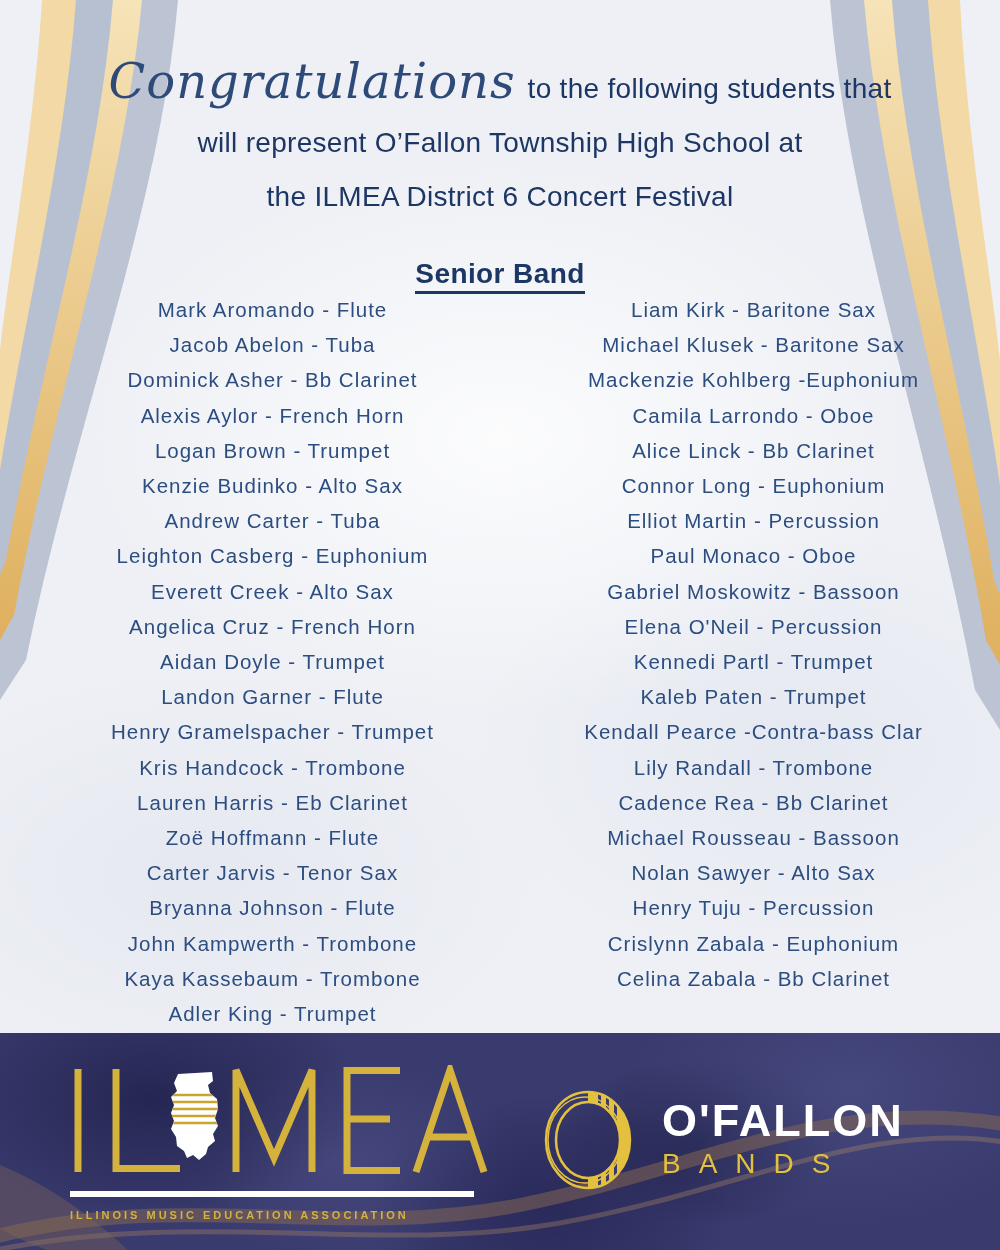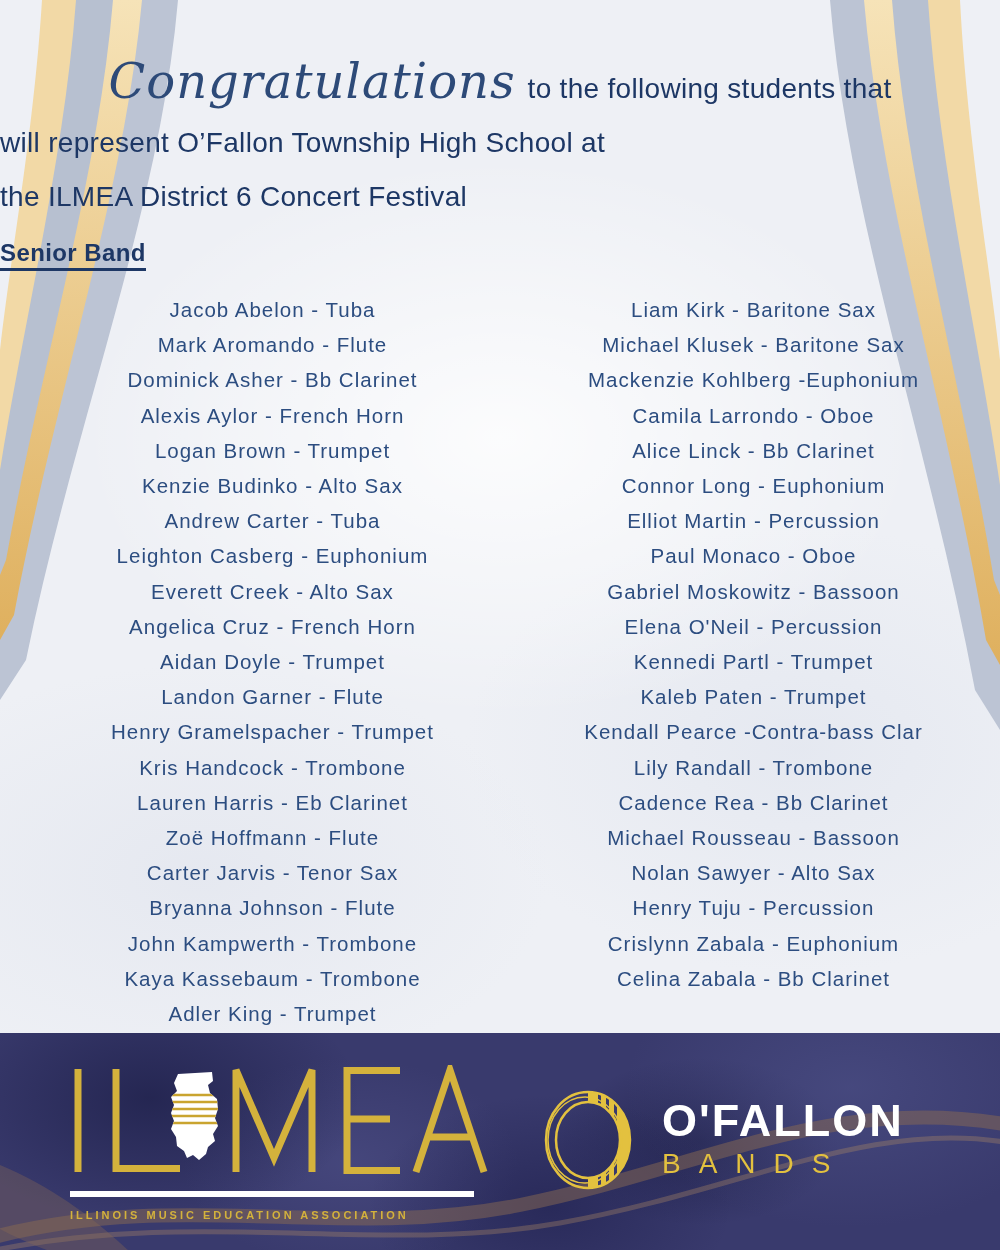--- a/index.html
+++ b/index.html
@@ -9,26 +9,26 @@
     background-image:
       radial-gradient(ellipse 600px 400px at 50% 35%, rgba(255,255,255,.8), transparent 70%),
       radial-gradient(ellipse 500px 300px at 20% 70%, rgba(222,226,236,.55), transparent 70%),
       radial-gradient(ellipse 480px 320px at 80% 60%, rgba(220,225,236,.5), transparent 70%);
   }
   
   .drape{position:absolute;top:0;pointer-events:none;}
   .drape-left{left:0;}
   .drape-right{right:0;transform:scaleX(-1);}
   
-  .header{position:absolute;top:54px;left:0;width:100%;color:#1d3765;}
+  .header{position:absolute;top:54px;left:0;width:100%;text-align:center;color:#1d3765;}
   .hline{font-size:28px;letter-spacing:.3px;line-height:54px;color:#1d3765;}
   .line1{display:flex;justify-content:center;align-items:baseline;}
   .script{font-family:"DejaVu Serif",serif;font-style:italic;font-size:48px;
     color:#2d4a78;margin-right:12px;letter-spacing:1px;}
-  .section-title{display:inline-block;margin-top:15px;font-size:24px;font-weight:bold;
+  .section-title{display:inline-block;margin-top:34px;font-size:28px;font-weight:bold;
     color:#1d3765;border-bottom:3px solid #1d3765;padding-bottom:1px;letter-spacing:.4px;}
   
   .lists{position:absolute;top:292px;left:0;width:1000px;display:flex;}
   .col{list-style:none;margin:0;padding:0;text-align:center;}
   .col-left{width:54.5%;}
   .col-right{width:45.5%;padding-right:38px;box-sizing:border-box;}
   .col li{font-size:20.5px;line-height:35.2px;color:#2c4d80;letter-spacing:1px;white-space:nowrap;}
   
   .footer{position:absolute;left:0;top:1033px;width:1000px;height:217px;
     background-color:#393a6d;
@@ -89,22 +89,22 @@
     </div>
     <div class="hline">will represent O’Fallon Township High School at</div>
     <div class="hline">the ILMEA District 6 Concert Festival</div>
     <div>
       <span class="section-title">Senior Band</span>
     </div>
   </div>
 
   <div class="lists">
     <ul class="col col-left">
+        <li>Mark Aromando - Flute</li>
         <li>Jacob Abelon - Tuba</li>
-        <li>Mark Aromando - Flute</li>
         <li>Dominick Asher - Bb Clarinet</li>
         <li>Alexis Aylor - French Horn</li>
         <li>Logan Brown - Trumpet</li>
         <li>Kenzie Budinko - Alto Sax</li>
         <li>Andrew Carter - Tuba</li>
         <li>Leighton Casberg - Euphonium</li>
         <li>Everett Creek - Alto Sax</li>
         <li>Angelica Cruz - French Horn</li>
         <li>Aidan Doyle - Trumpet</li>
         <li>Landon Garner - Flute</li>

